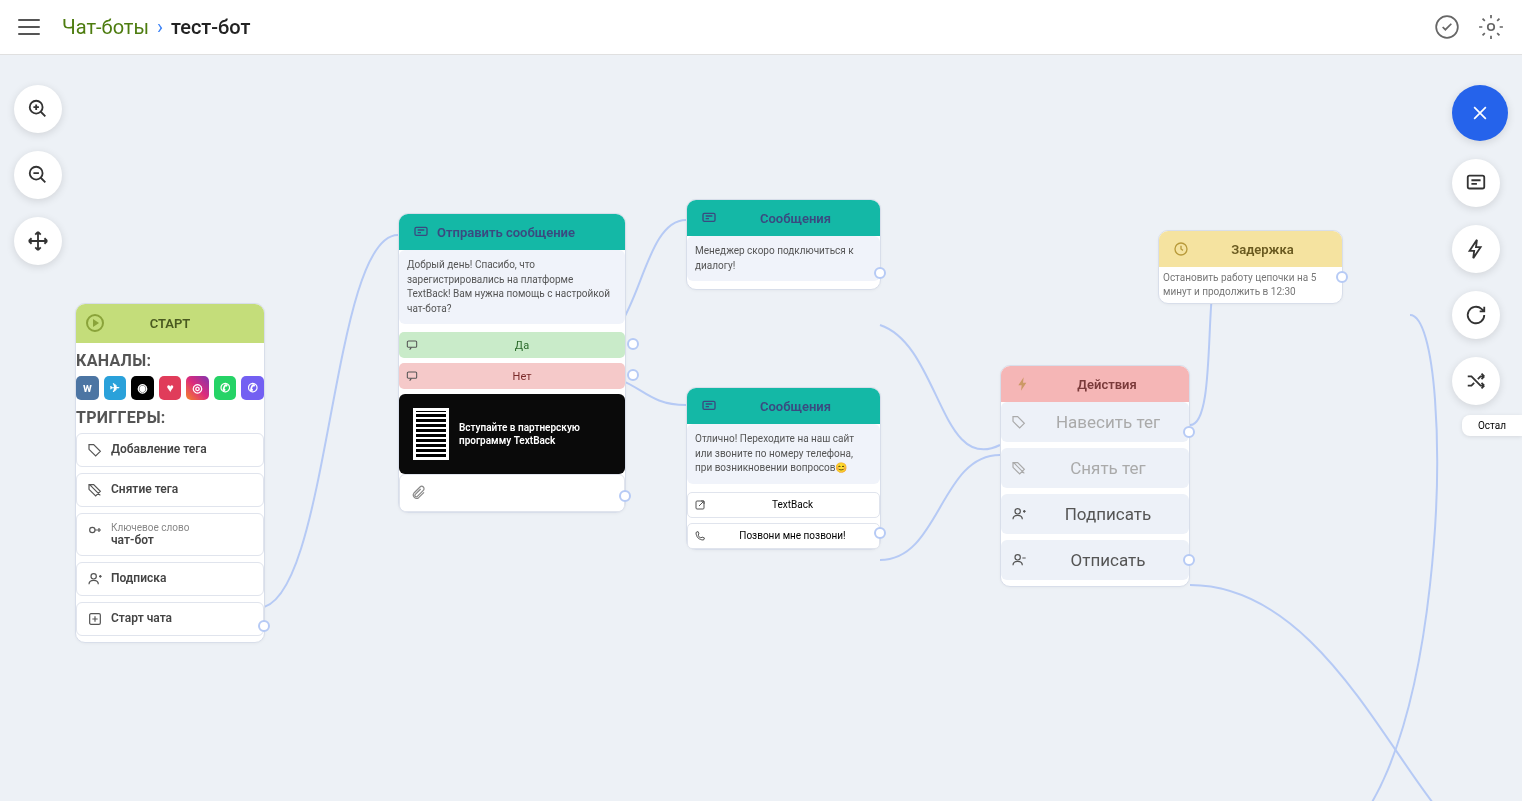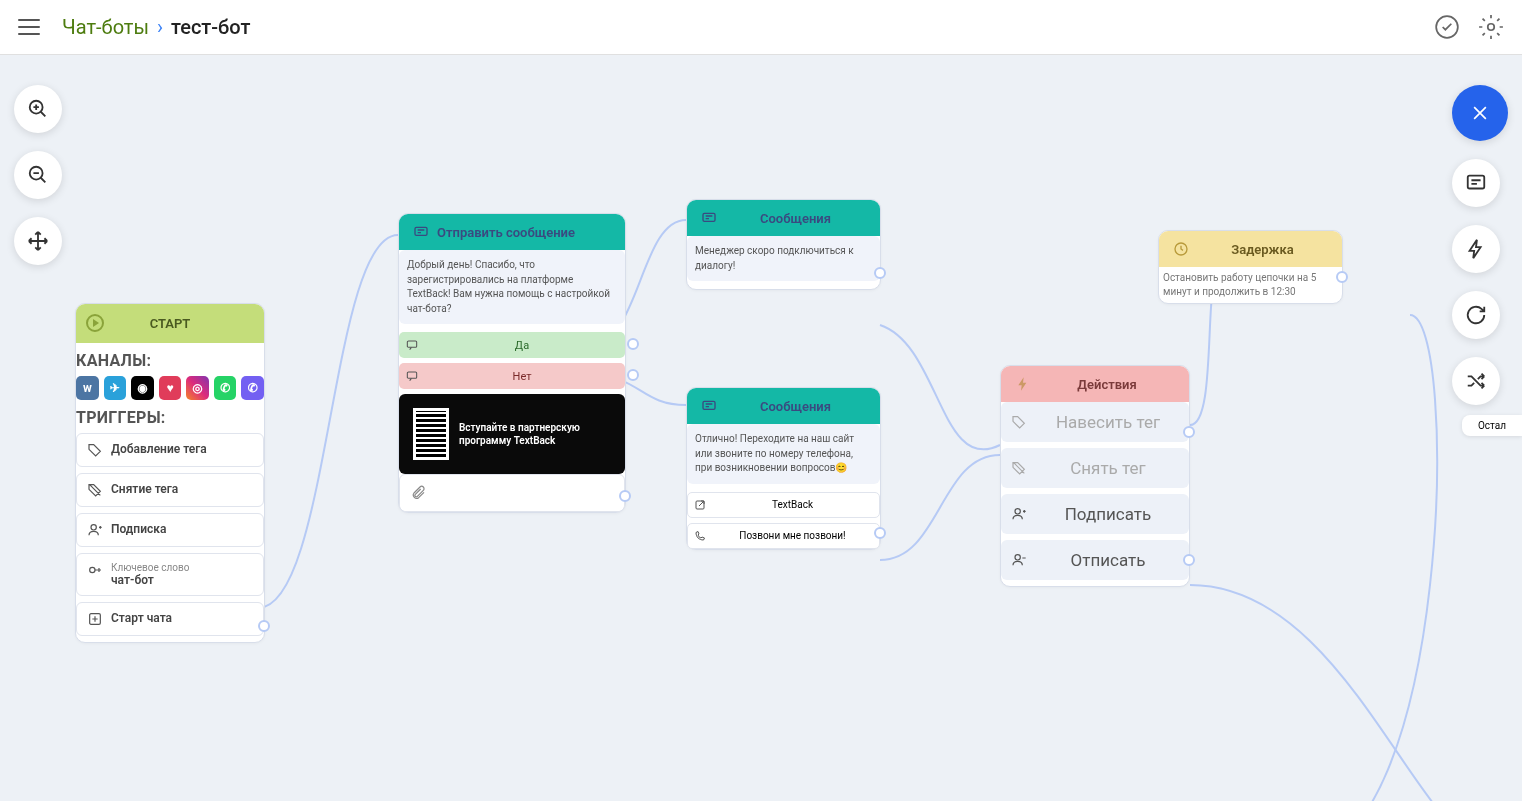--- a/index.html
+++ b/index.html
@@ -191,31 +191,31 @@
         <span>Добавление тега</span>
       </div>
       <div class="trigger-item">
         <svg viewBox="0 0 24 24">
             <path d="M3 7v4l10 10 7-7L10 4H3zM4 4l16 16"></path>
           </svg>
         <span>Снятие тега</span>
       </div>
       <div class="trigger-item">
         <svg viewBox="0 0 24 24">
+            <circle cx="8" cy="12" r="4"></circle>
+            <path d="M12 12h9m-3-3v6"></path>
+          </svg>
+        <div><span class="sub">Ключевое слово</span><span>чат-бот</span></div>
+      </div>
+      <div class="trigger-item">
+        <svg viewBox="0 0 24 24">
             <circle cx="10" cy="8" r="4"></circle>
             <path d="M3 20c0-4 3-6 7-6s7 2 7 6M18 8h4m-2-2v4"></path>
           </svg>
         <span>Подписка</span>
-      </div>
-      <div class="trigger-item">
-        <svg viewBox="0 0 24 24">
-            <circle cx="8" cy="12" r="4"></circle>
-            <path d="M12 12h9m-3-3v6"></path>
-          </svg>
-        <div><span class="sub">Ключевое слово</span><span>чат-бот</span></div>
       </div>
       <div class="trigger-item">
         <svg viewBox="0 0 24 24">
             <rect x="4" y="4" width="16" height="16" rx="2"></rect>
             <path d="M12 8v8M8 12h8"></path>
           </svg>
         <span>Старт чата</span>
       </div>
     </div>
     <div class="connector-dot" style="right:-6px;bottom:10px"></div>

